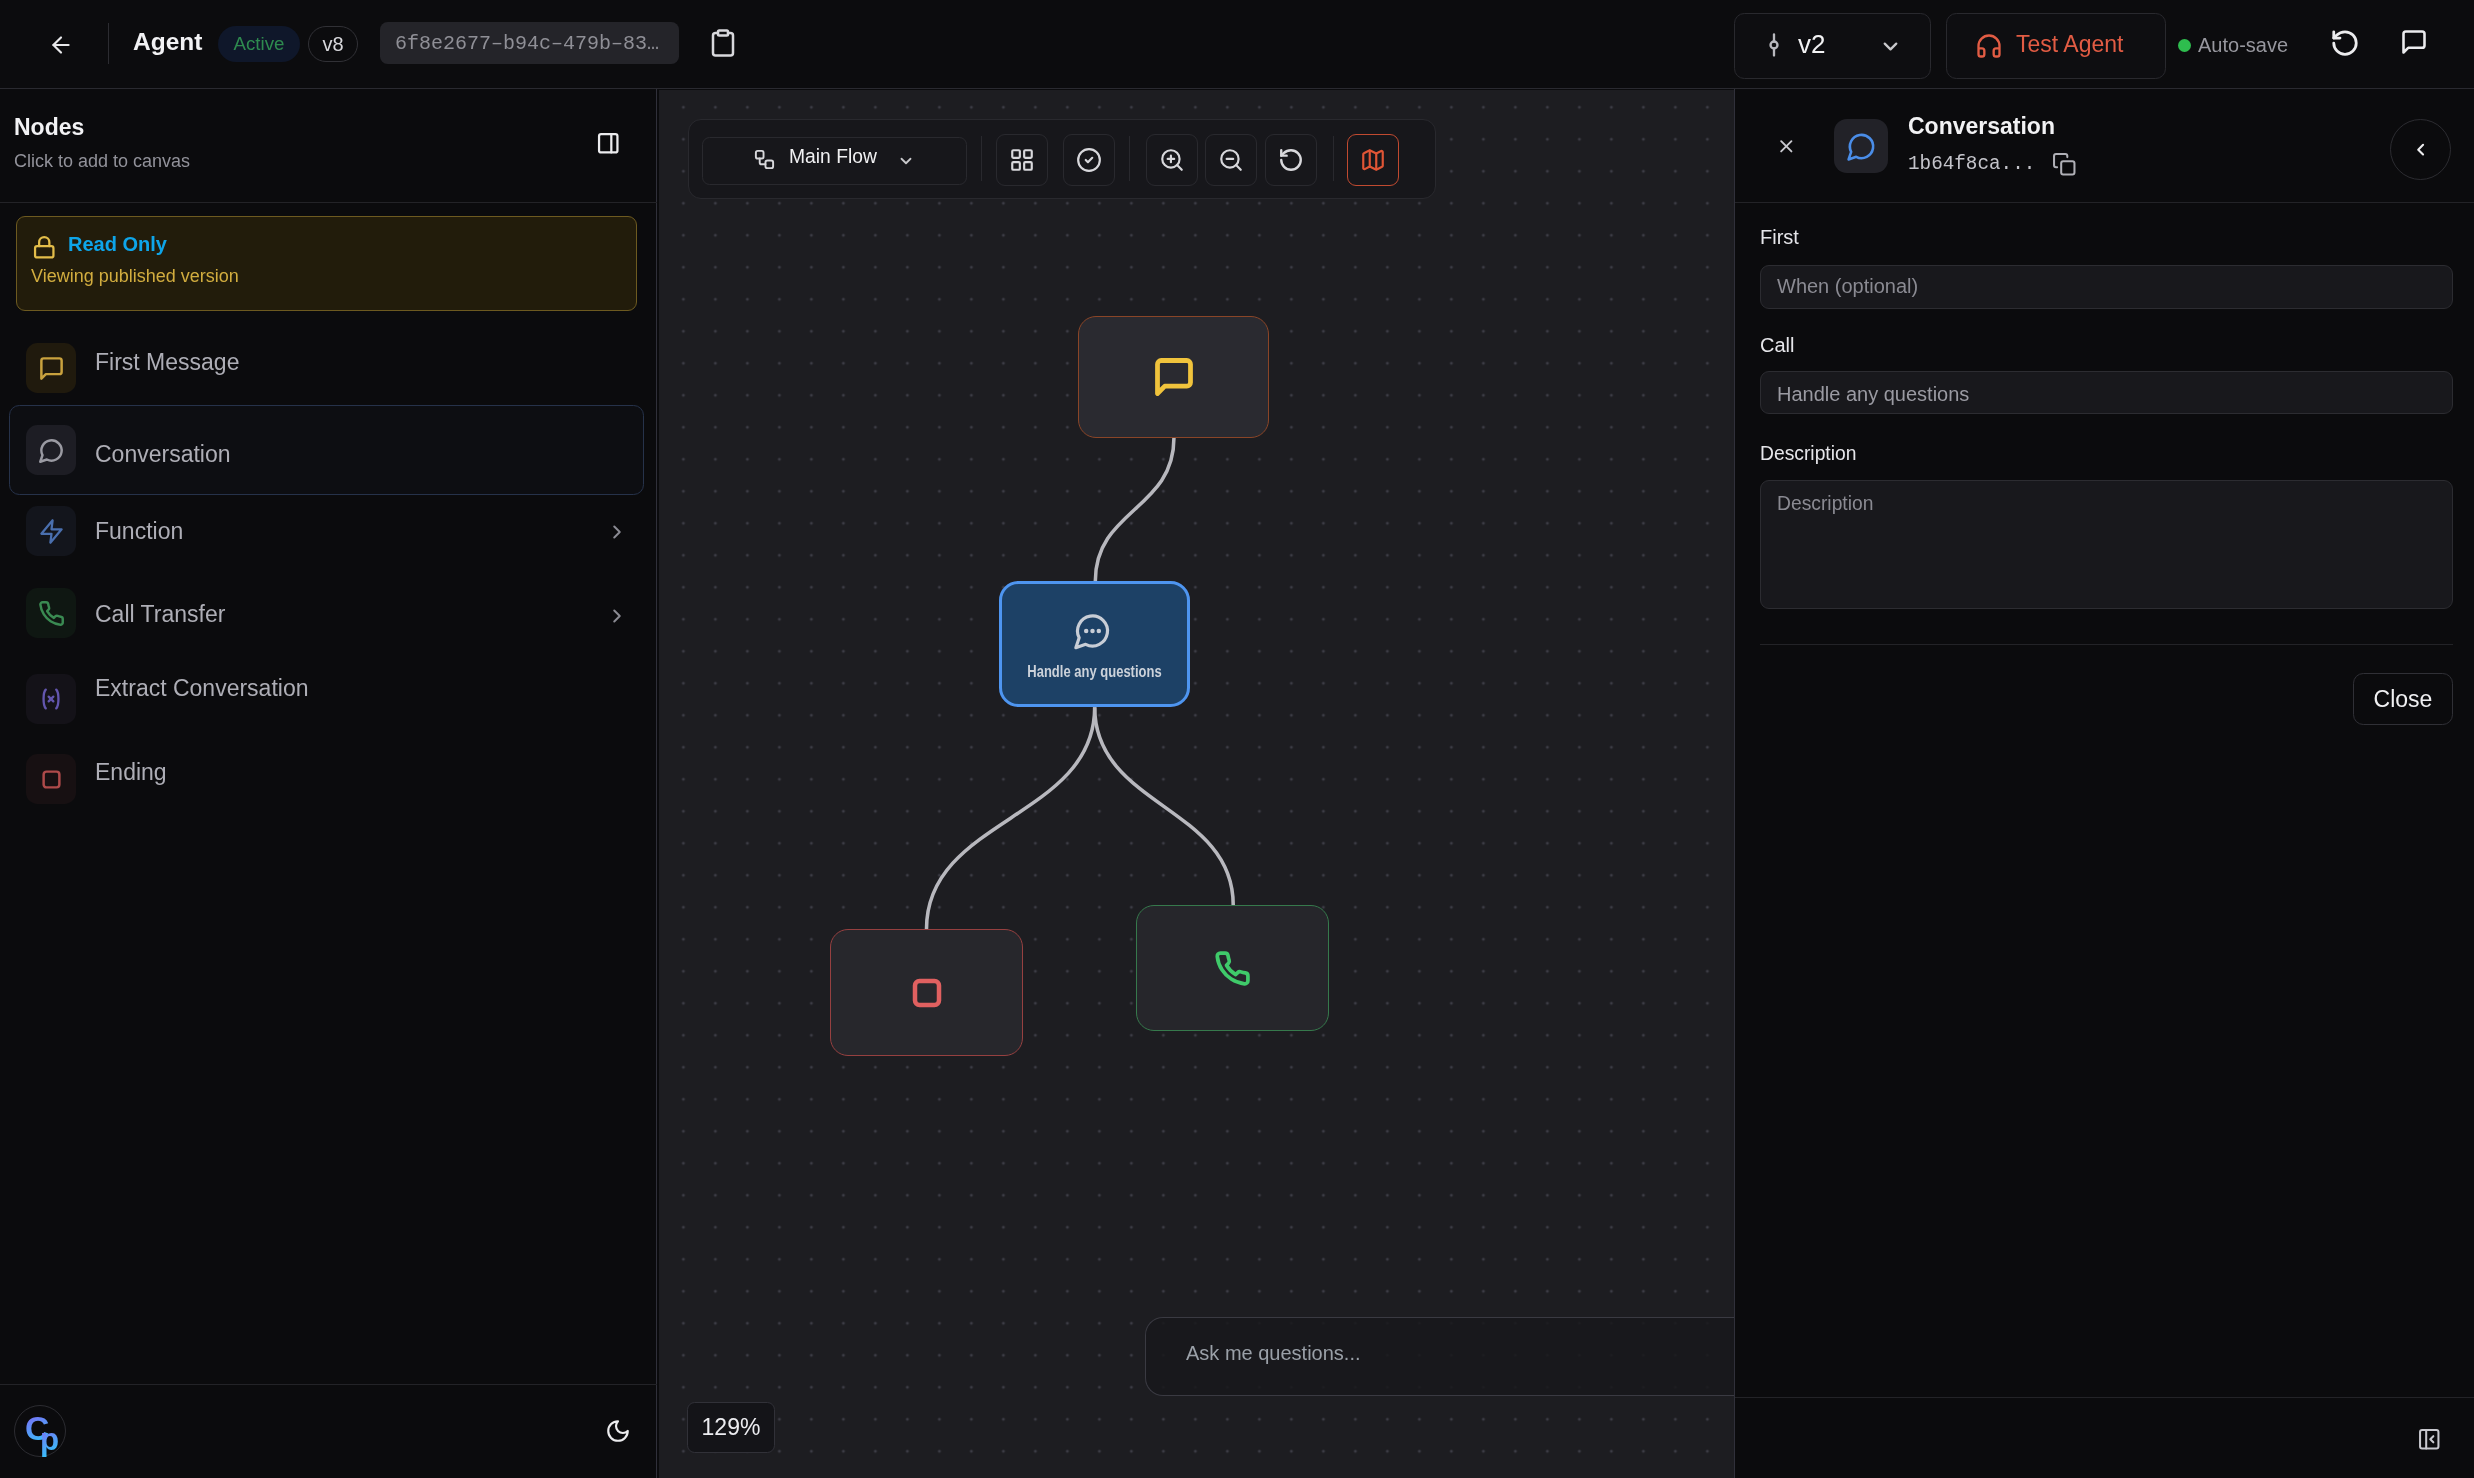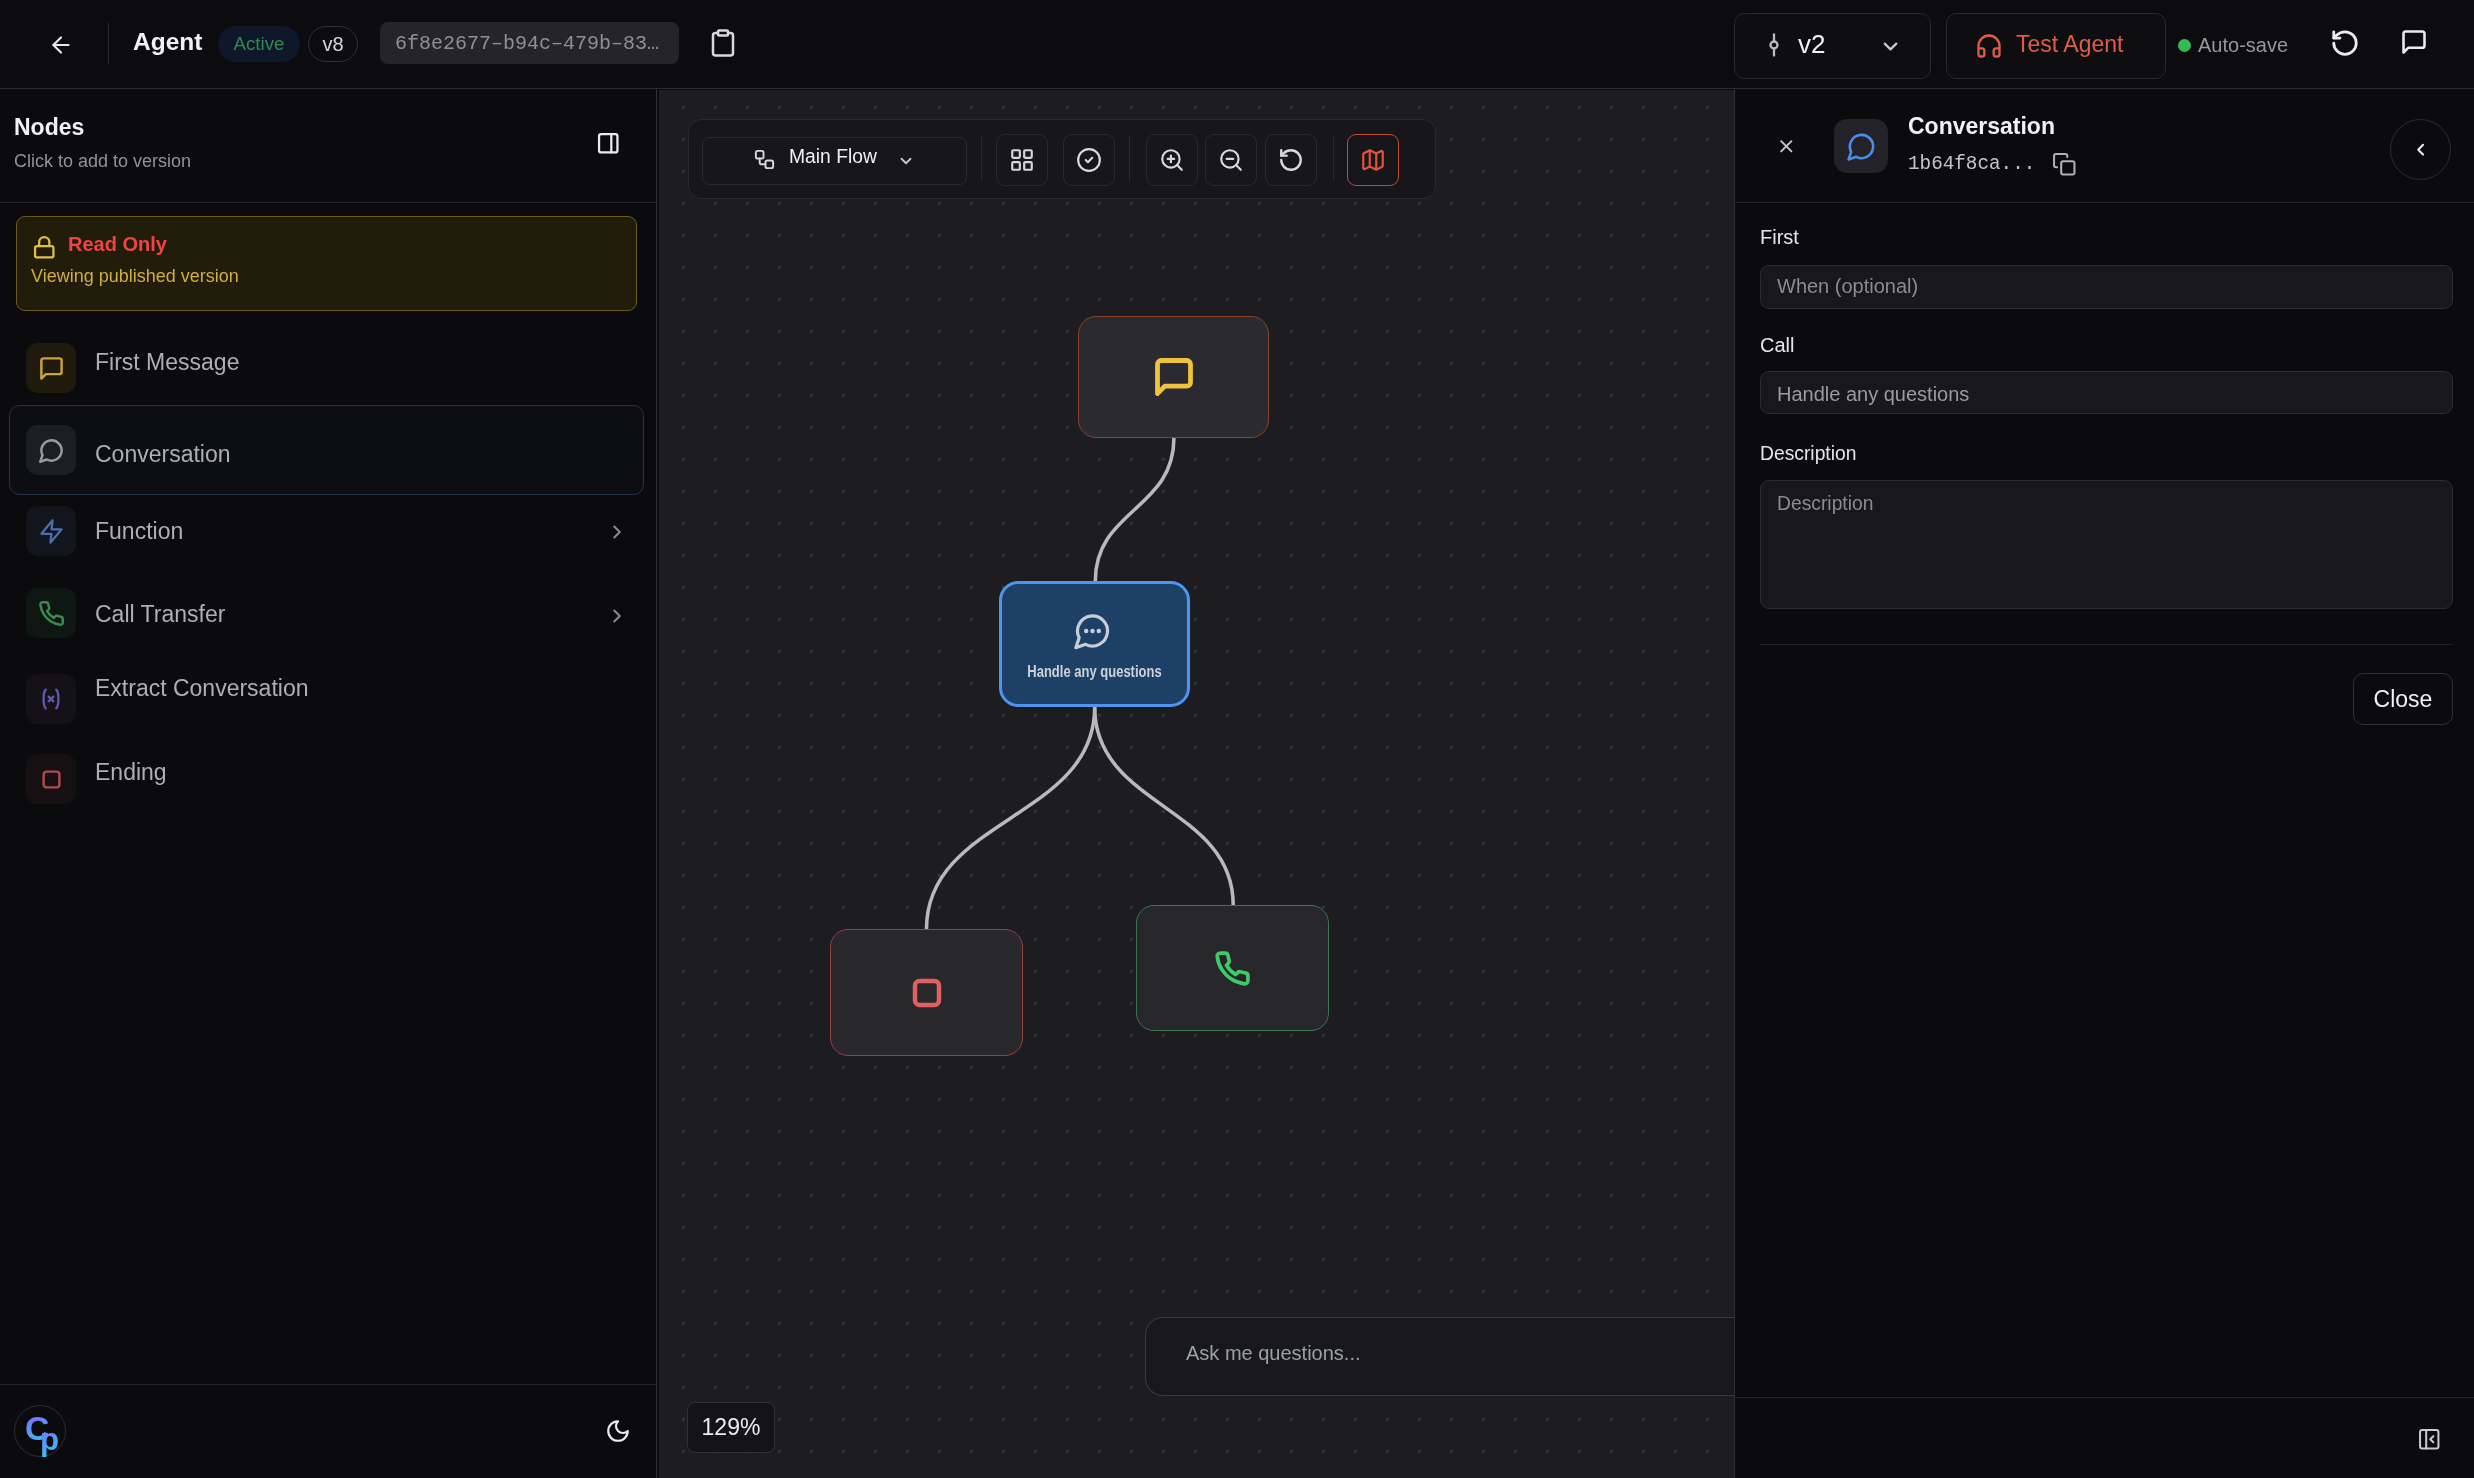--- a/index.html
+++ b/index.html
@@ -67,29 +67,29 @@
       <path d="M21 15a2 2 0 0 1-2 2H7l-4 4V5a2 2 0 0 1 2-2h14a2 2 0 0 1 2 2z"></path>
     </svg>
 
 <div class="abs" style="left:0;top:89px;width:657px;height:1389px;background:#0b0b0d;border-right:1.9px solid #30303a"></div>
 
 <div class="abs" style="left:14px;top:114px;font-size:23px;font-weight:bold;color:#f2f2f4">Nodes</div>
 <svg class="abs" style="left:596px;top:131px" width="24.5" height="24.5" viewBox="0 0 24 24" fill="none" stroke="#ececee" stroke-width="2.2" stroke-linecap="round" stroke-linejoin="round">
       <rect x="3" y="3" width="18" height="18" rx="2"></rect>
       <path d="M15 3v18"></path>
     </svg>
-<div class="abs" style="left:14px;top:151px;font-size:18px;color:#92929a">Click to add to version</div>
+<div class="abs" style="left:14px;top:151px;font-size:18px;color:#92929a">Click to add to canvas</div>
 <div class="abs" style="left:0;top:202px;width:657px;height:1.3px;background:#232327"></div>
 
 <div class="abs" style="left:15.5px;top:216px;width:621px;height:95px;background:#221c0b;border:1.3px solid #6d5a20;border-radius:9px"></div>
 <svg class="abs" style="left:32px;top:235px" width="24.5" height="24.5" viewBox="0 0 24 24" fill="none" stroke="#e3bd4a" stroke-width="2.2" stroke-linecap="round" stroke-linejoin="round">
       <rect x="3" y="11" width="18" height="11" rx="2"></rect>
       <path d="M7 11V7a5 5 0 0 1 10 0v4"></path>
     </svg>
-<div class="abs" style="left:68px;top:233px;font-size:20px;font-weight:600;color:#ef4444">Read Only</div>
+<div class="abs" style="left:68px;top:233px;font-size:20px;font-weight:600;color:#0ea5e9">Read Only</div>
 <div class="abs" style="left:31px;top:266px;font-size:18px;color:#d2ad3f">Viewing published version</div>
 
 <div class="abs flex" style="left:26px;top:343px;width:50px;height:50px;background:#201a0d;border-radius:11.6px;justify-content:center">
 <svg width="27" height="27" viewBox="0 0 24 24" fill="none" stroke="#c9a23e" stroke-width="2.2" stroke-linecap="round" stroke-linejoin="round">
         <path d="M21 15a2 2 0 0 1-2 2H7l-4 4V5a2 2 0 0 1 2-2h14a2 2 0 0 1 2 2z"></path>
       </svg>
 </div>
 <div class="abs" style="left:95px;top:349px;font-size:23px;color:#aeaeb6">First Message</div>
 
 <div class="abs" style="left:9px;top:405px;width:635px;height:90px;border:1.3px solid #26324a;border-radius:10.3px;background:rgba(26,32,46,0.15)"></div>

